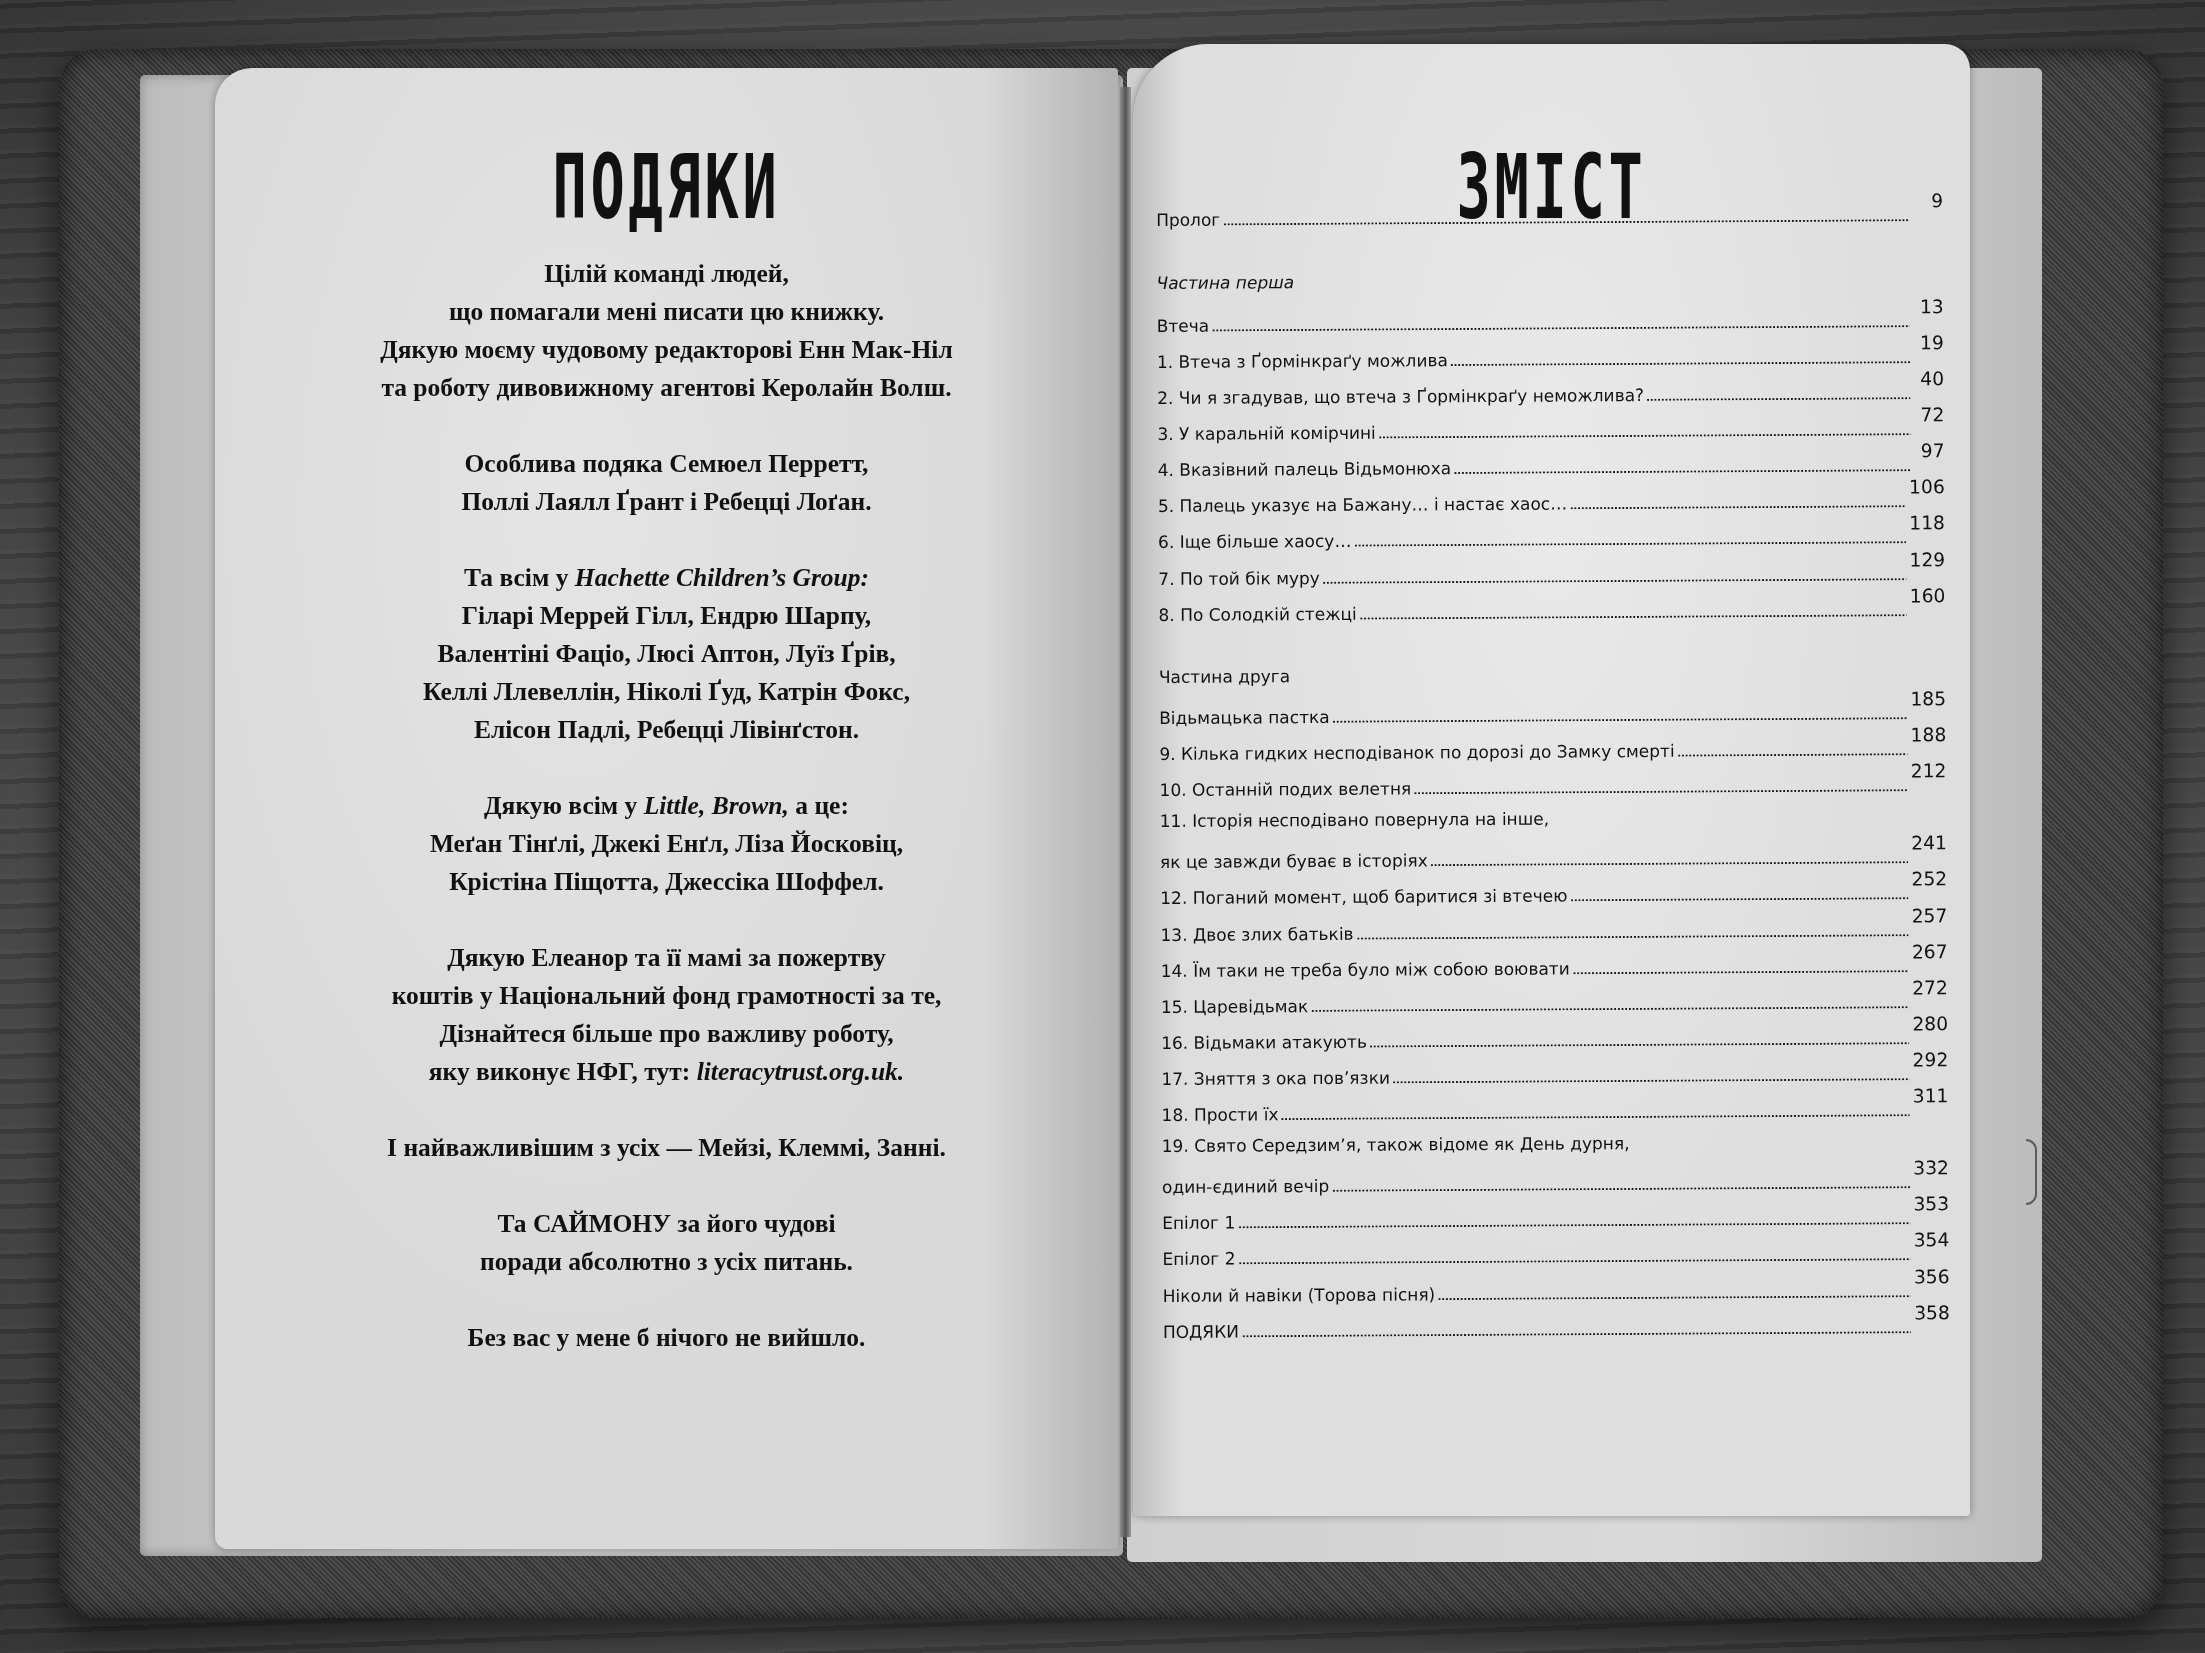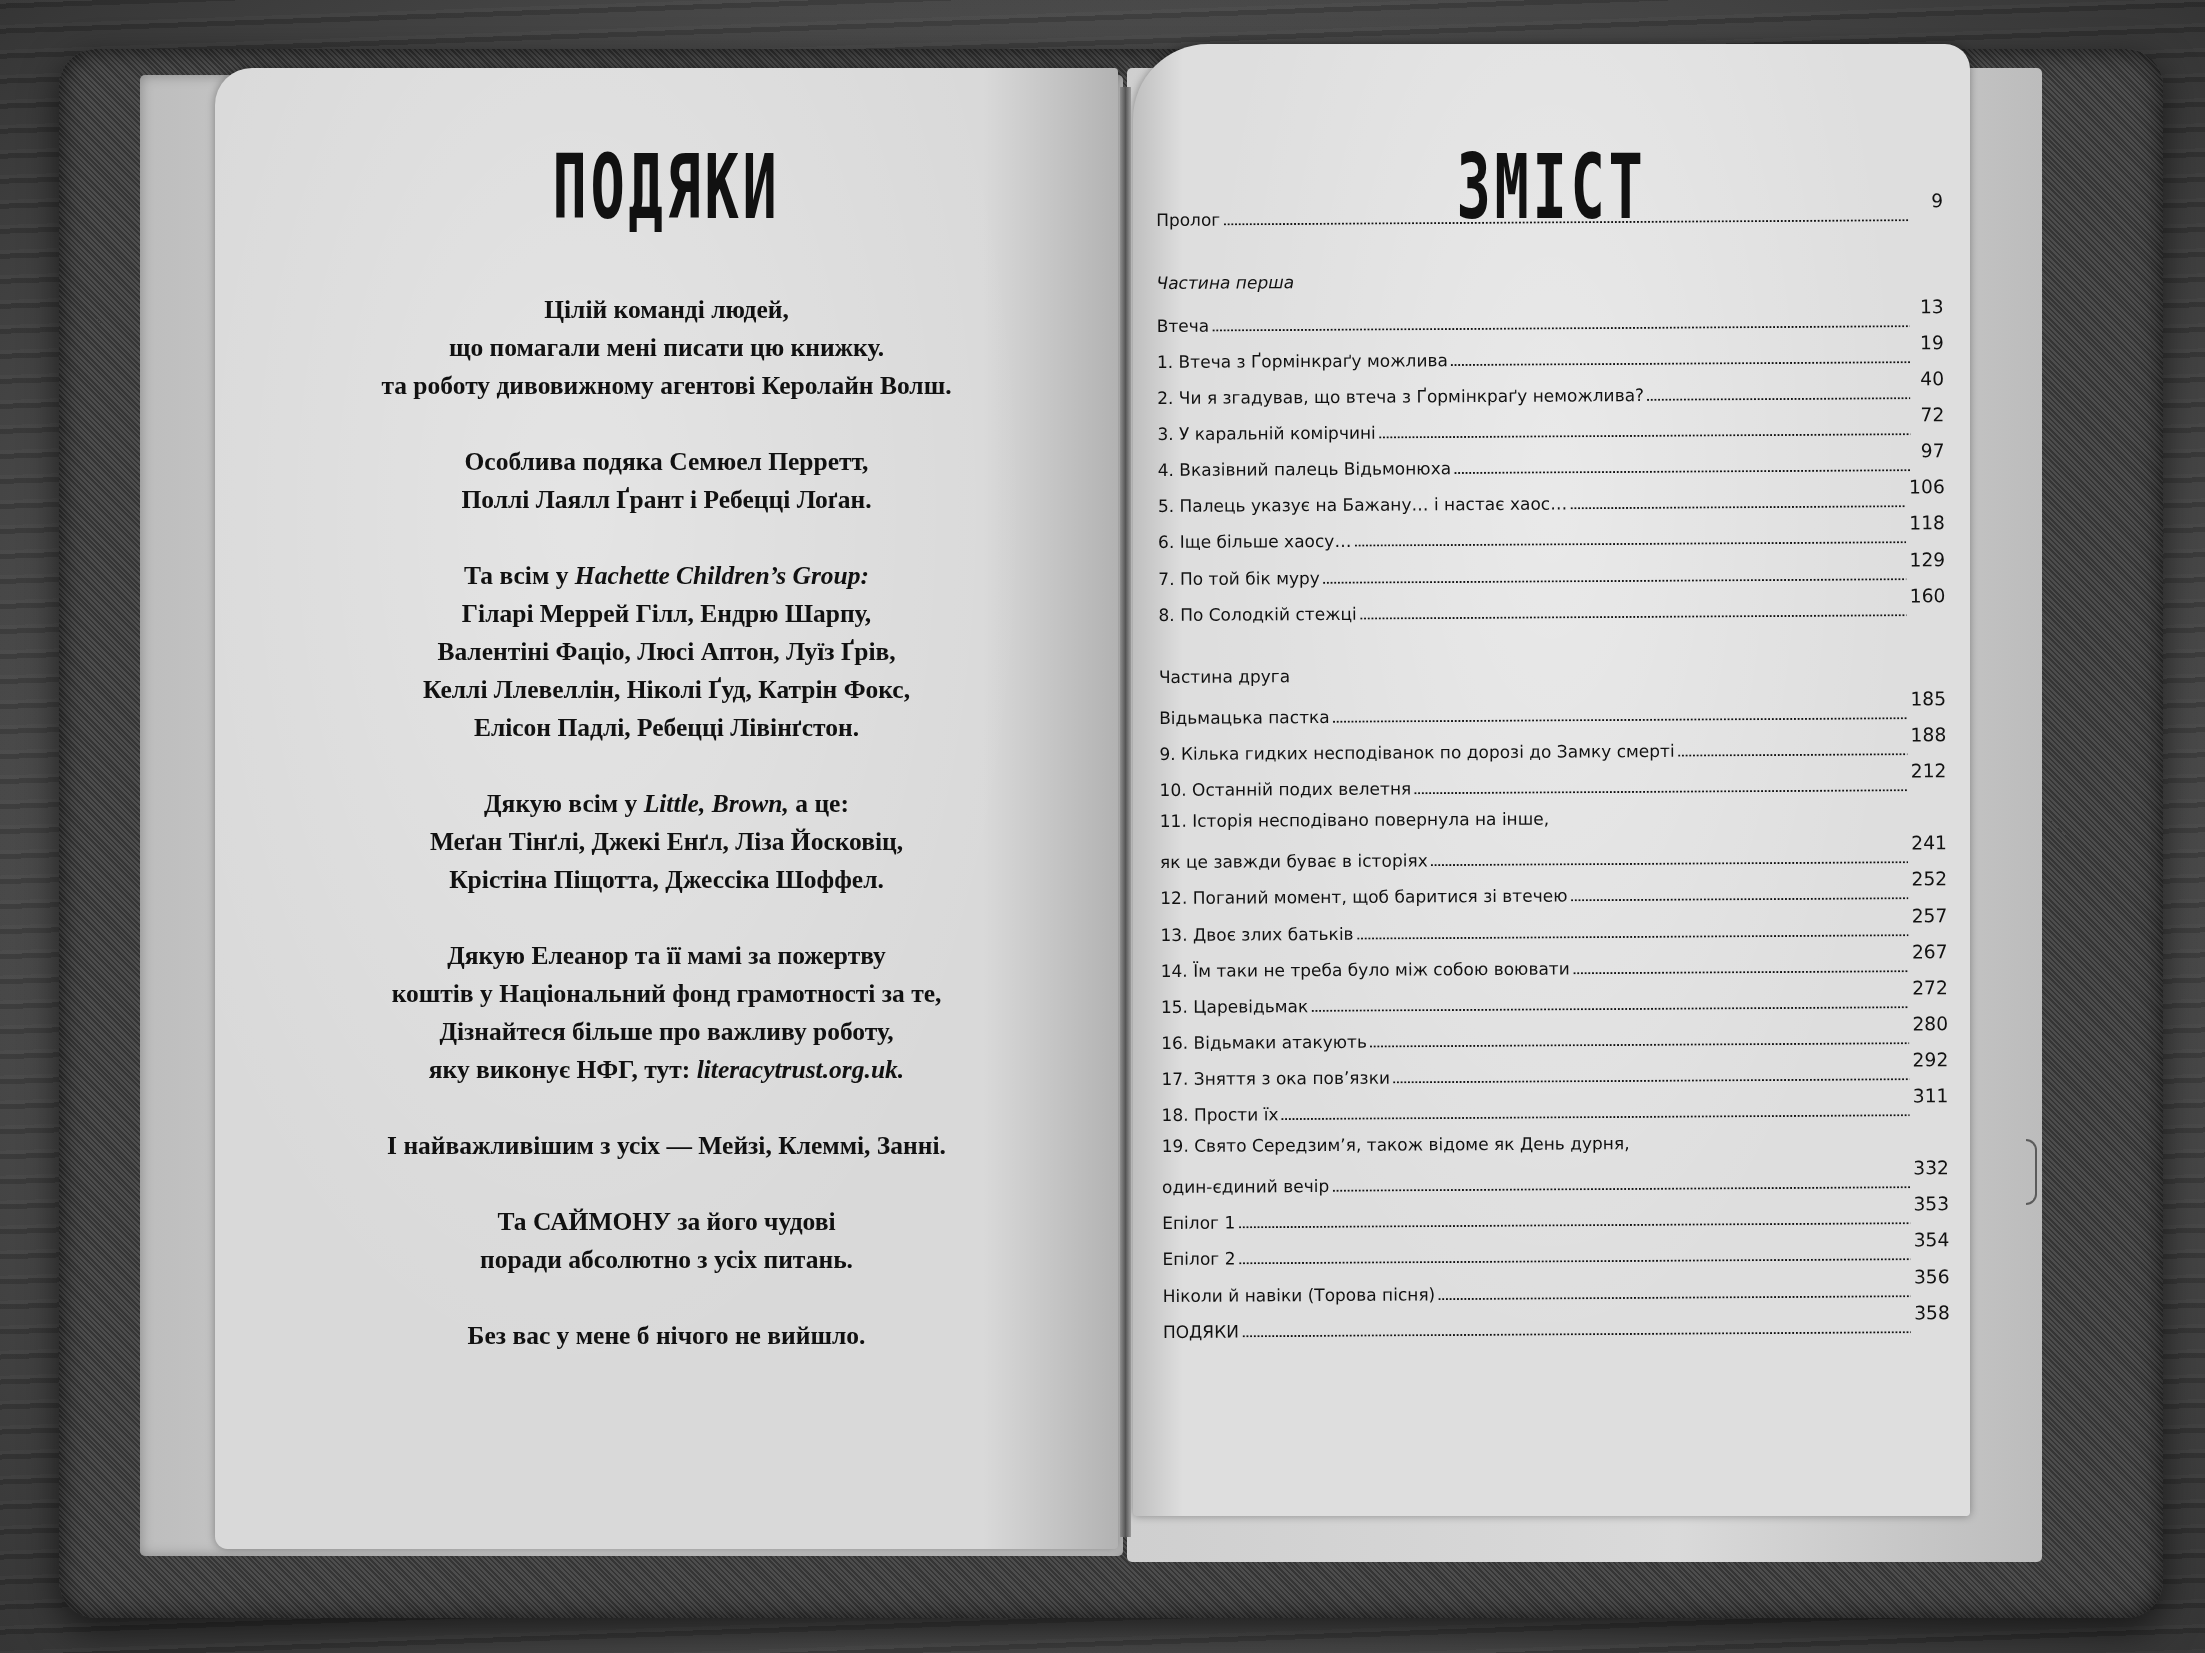--- a/index.html
+++ b/index.html
@@ -64,21 +64,21 @@
   }
   .heading-left { left: 215px; width: 903px; top: 136px; text-align: center; font-size: 57px; }
   .heading-right { left: 1133px; width: 837px; top: 136px; text-align: center; font-size: 57px; }
 
   .ack {
     position: absolute; left: 215px; width: 903px; top: 255px;
     text-align: center; color: #111;
     font-family: "Liberation Serif", serif; font-size: 25.5px; font-weight: bold;
     line-height: 38px;
   }
-  .ack .para { margin-bottom: 38px; margin-top: 36px; }
+  .ack .para { margin-bottom: 38px; }
   .ack .line { display: block; }
   .ack i { }
 
   .toc {
     position: absolute; left: 1156px; top: 205px; width: 787px;
     font-family: "DejaVu Sans", sans-serif; color: #111;
     transform: rotate(-0.35deg); transform-origin: left top;
   }
   .toc-row {
     position: absolute; left: 0; right: 0; height: 25px;
@@ -109,20 +109,21 @@
 <div class="gutter"></div>
 <div class="edge-mark"></div>
 
 <div class="heading heading-left">ПОДЯКИ</div>
 <div class="heading heading-right">ЗМІСТ</div>
 
 <div class="ack" id="ack">
   <div class="para">
     <span class="line">Цілій команді людей,</span>
     <span class="line">що помагали мені писати цю книжку.</span>
+    <span class="line">Дякую моєму чудовому редакторові Енн Мак-Ніл</span>
     <span class="line">та роботу дивовижному агентові Керолайн Волш.</span>
   </div>
   <div class="para">
     <span class="line">Особлива подяка Семюел Перретт,</span>
     <span class="line">Поллі Лаялл Ґрант і Ребецці Лоґан.</span>
   </div>
   <div class="para">
     <span class="line"><span>Та всім у </span><i>Hachette Children’s Group:</i></span>
     <span class="line">Гіларі Меррей Гілл, Ендрю Шарпу,</span>
     <span class="line">Валентіні Фаціо, Люсі Аптон, Луїз Ґрів,</span>

